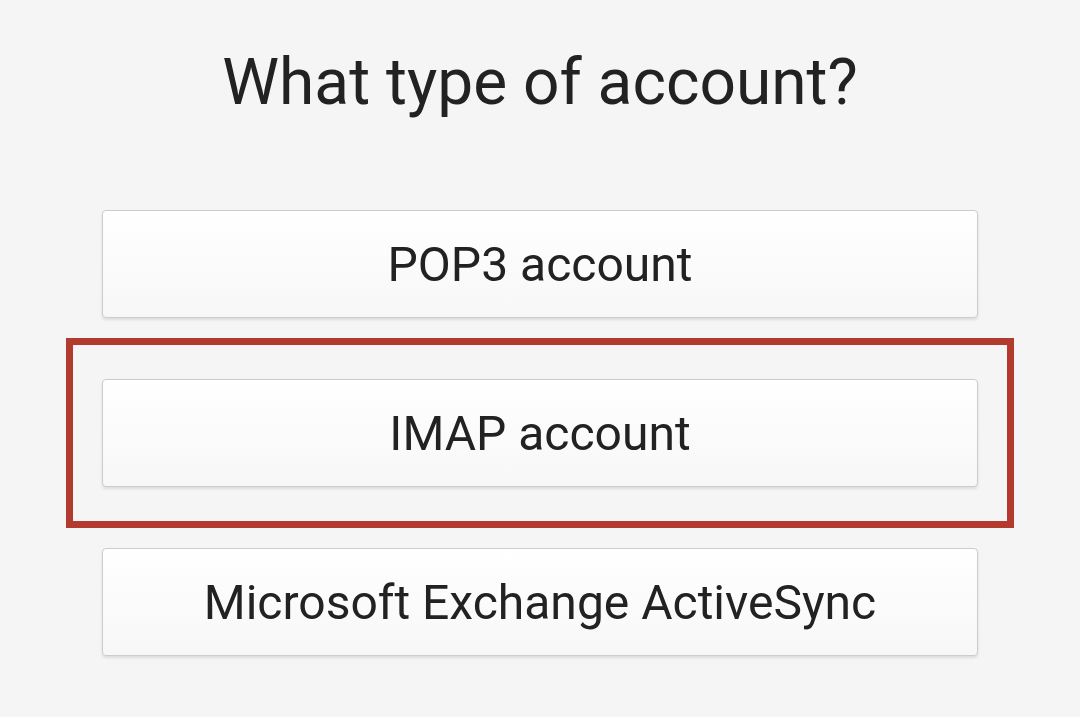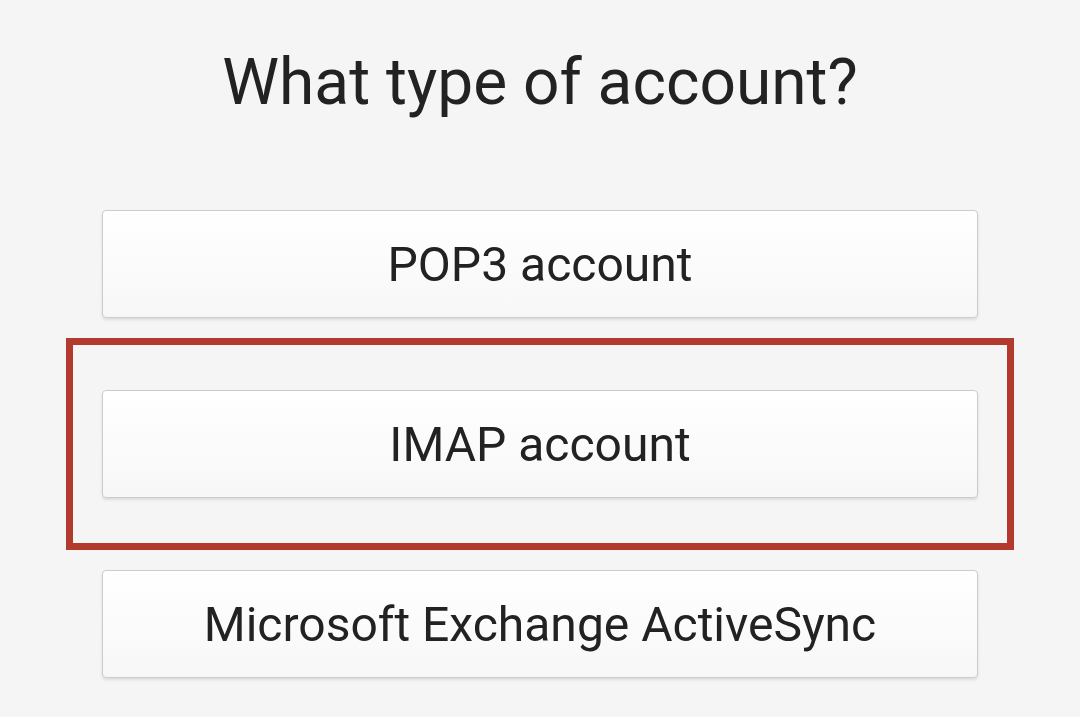--- a/index.html
+++ b/index.html
@@ -36,21 +36,21 @@
     
     .option-wrapper {
       width: 948px;
       padding: 36px 36px;
       display: flex;
       justify-content: center;
     }
     
     .option-wrapper.selected {
       border: 7px solid #b33a2e;
-      padding: 45px 29px;
+      padding: 34px 29px;
     }
     
     .option-button {
       width: 876px;
       height: 108px;
       background: linear-gradient(to bottom, #ffffff 0%, #f7f7f7 100%);
       border: 1px solid #cccccc;
       border-radius: 4px;
       font-size: 48px;
       color: #222;

